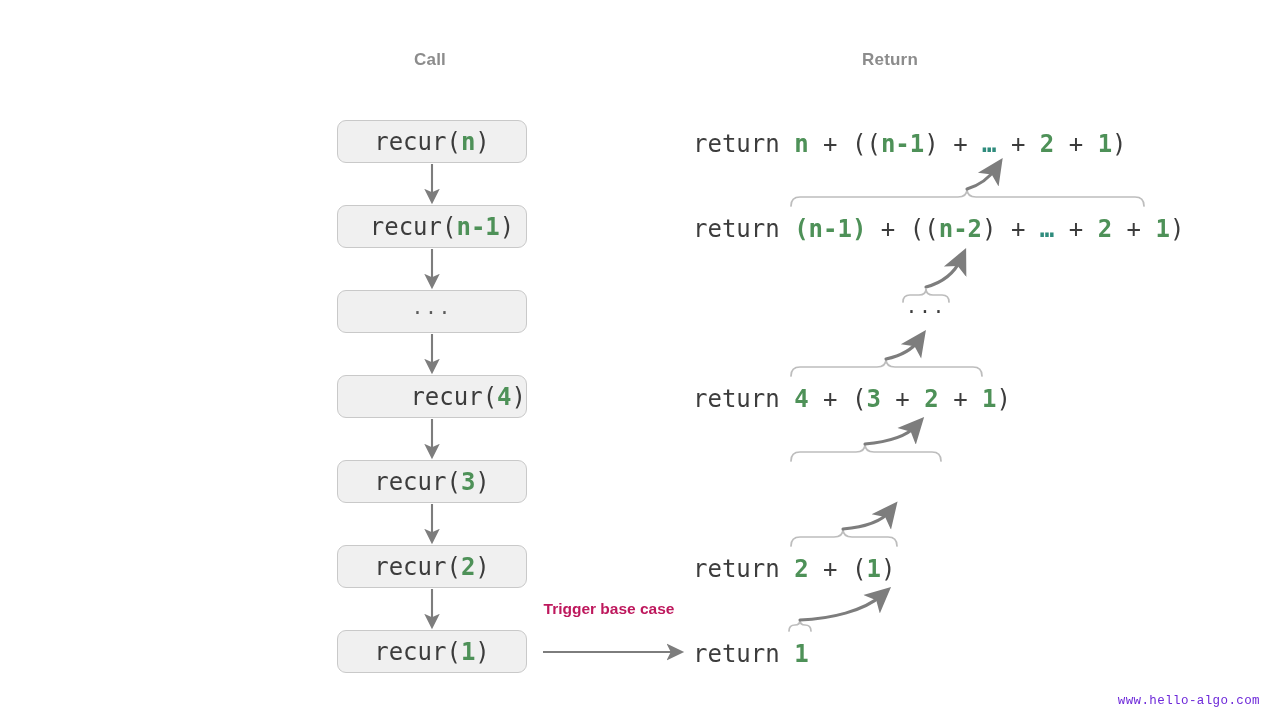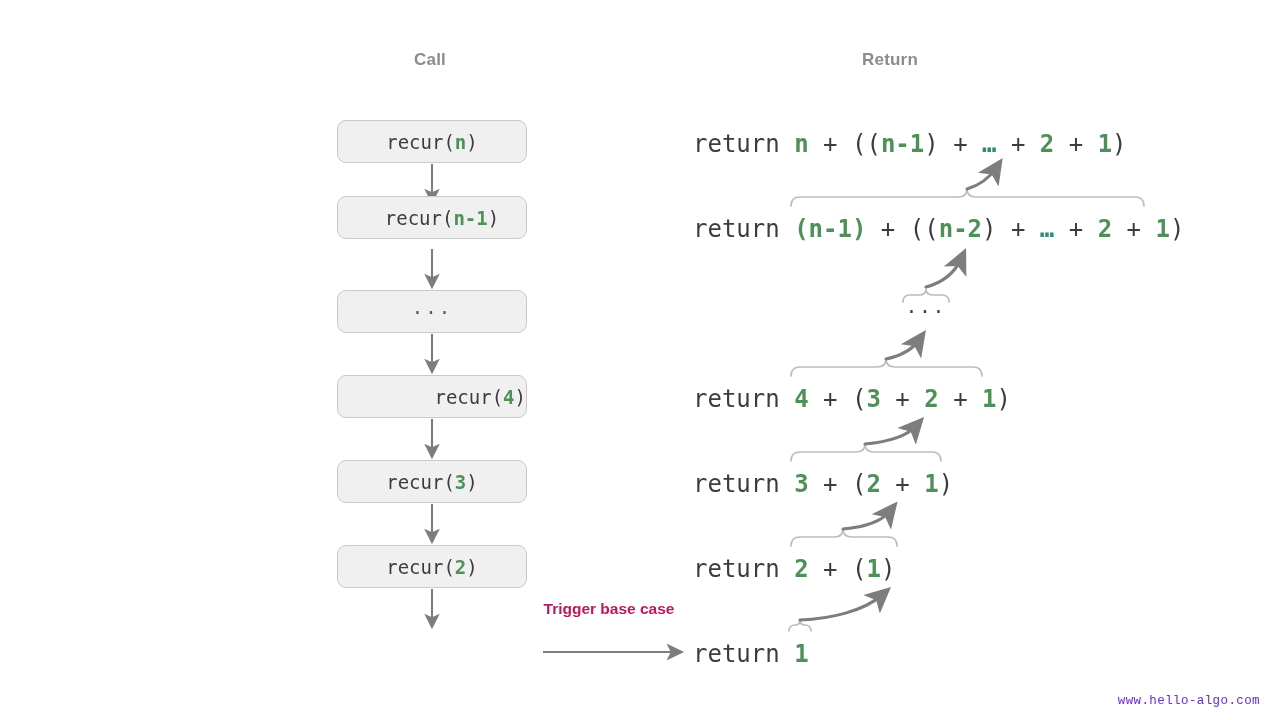--- a/index.html
+++ b/index.html
@@ -27,21 +27,21 @@
   
   .call-box{
     position:absolute;
     width:190px;height:43px;
     background:#f0f0f0;
     border:1.6px solid #c9c9c9;
     border-radius:9px;
     box-sizing:border-box;
     display:flex;align-items:center;justify-content:center;
     font-family:"DejaVu Sans Mono","Liberation Mono",monospace;
-    font-size:19px;
+    font-size:24px;
     color:#3c3c3c;
     letter-spacing:0px;
   }
   .call-box .arg{color:#4e9158;font-weight:bold;}
   .call-box.ellipsis-box{color:#5a5a5a;font-size:19px;letter-spacing:2px;}
 
   
   .ret-line{
     position:absolute;
     font-family:"DejaVu Sans Mono","Liberation Mono",monospace;
@@ -143,41 +143,43 @@
 
       <path d="M843,529 C866,527 882,521 890,511"></path>
 
       <path d="M800,620 C830,619 864,611 882,595"></path>
     </g>
   </svg>
 
   <div class="call-box" style="left:337px;top:120px;">
     <span><span>recur(</span><span class="arg">n</span><span>)</span></span>
   </div>
-  <div class="call-box" style="left:337px;top:196px;padding-left:20px;">
+  <div class="call-box" style="left:337px;top:205px;padding-left:20px;">
     <span><span>recur(</span><span class="arg">n-1</span><span>)</span></span>
   </div>
   <div class="call-box ellipsis-box" style="left:337px;top:290px;">
     <span>···</span>
   </div>
   <div class="call-box" style="left:337px;top:375px;justify-content:flex-end;">
     <span><span>recur(</span><span class="arg">4</span><span>)</span></span>
   </div>
   <div class="call-box" style="left:337px;top:460px;align-items:center;">
     <span><span>recur(</span><span class="arg">3</span><span>)</span></span>
   </div>
   <div class="call-box" style="left:337px;top:545px;">
     <span><span>recur(</span><span class="arg">2</span><span>)</span></span>
   </div>
+  <div class="call-box" style="left:337px;top:630px;">
+    <span><span>recur(</span><span class="arg">1</span><span>)</span></span>
+  </div>
 
   <div class="trigger-label" style="left:609px;top:600px;">Trigger base case</div>
 
   <div class="ret-line" style="left:693px;top:132px;"><span class="kw">return </span><span class="g">n</span><span class="p"> + </span><span class="p">((</span><span class="g">n-1</span><span class="p">) + </span><span class="t">…</span><span class="p"> + </span><span class="g">2</span><span class="p"> + </span><span class="g">1</span><span class="p">)</span></div>
   <div class="ret-line" style="left:693px;top:217px;"><span class="kw">return </span><span class="g">(</span><span class="g">n-1</span><span class="g">)</span><span class="p"> + </span><span class="p">((</span><span class="g">n-2</span><span class="p">) + </span><span class="t">…</span><span class="p"> + </span><span class="g">2</span><span class="p"> + </span><span class="g">1</span><span class="p">)</span></div>
   <div class="ret-line" style="left:693px;top:387px;"><span class="kw">return </span><span class="g">4</span><span class="p"> + </span><span class="p">(</span><span class="g">3</span><span class="p"> + </span><span class="g">2</span><span class="p"> + </span><span class="g">1</span><span class="p">)</span></div>
-  <div class="ret-line" style="left:693px;top:472px;"><span class="kw">return </span><span class="g">3</span><span class="p"> + </span><span class="p">(</span><span class="g">2</span><span class="p"> + </span><span class="g">1</span><span class="p">)</span></div>
   <div class="ret-line" style="left:693px;top:557px;"><span class="kw">return </span><span class="g">2</span><span class="p"> + </span><span class="p">(</span><span class="g">1</span><span class="p">)</span></div>
   <div class="ret-line" style="left:693px;top:642px;"><span class="kw">return </span><span class="g">1</span></div>
 
   <div class="mid-dots" style="left:926px;top:300px;">···</div>
 
   <div class="watermark">www.hello-algo.com</div>
 </div>
 
 </body></html>

